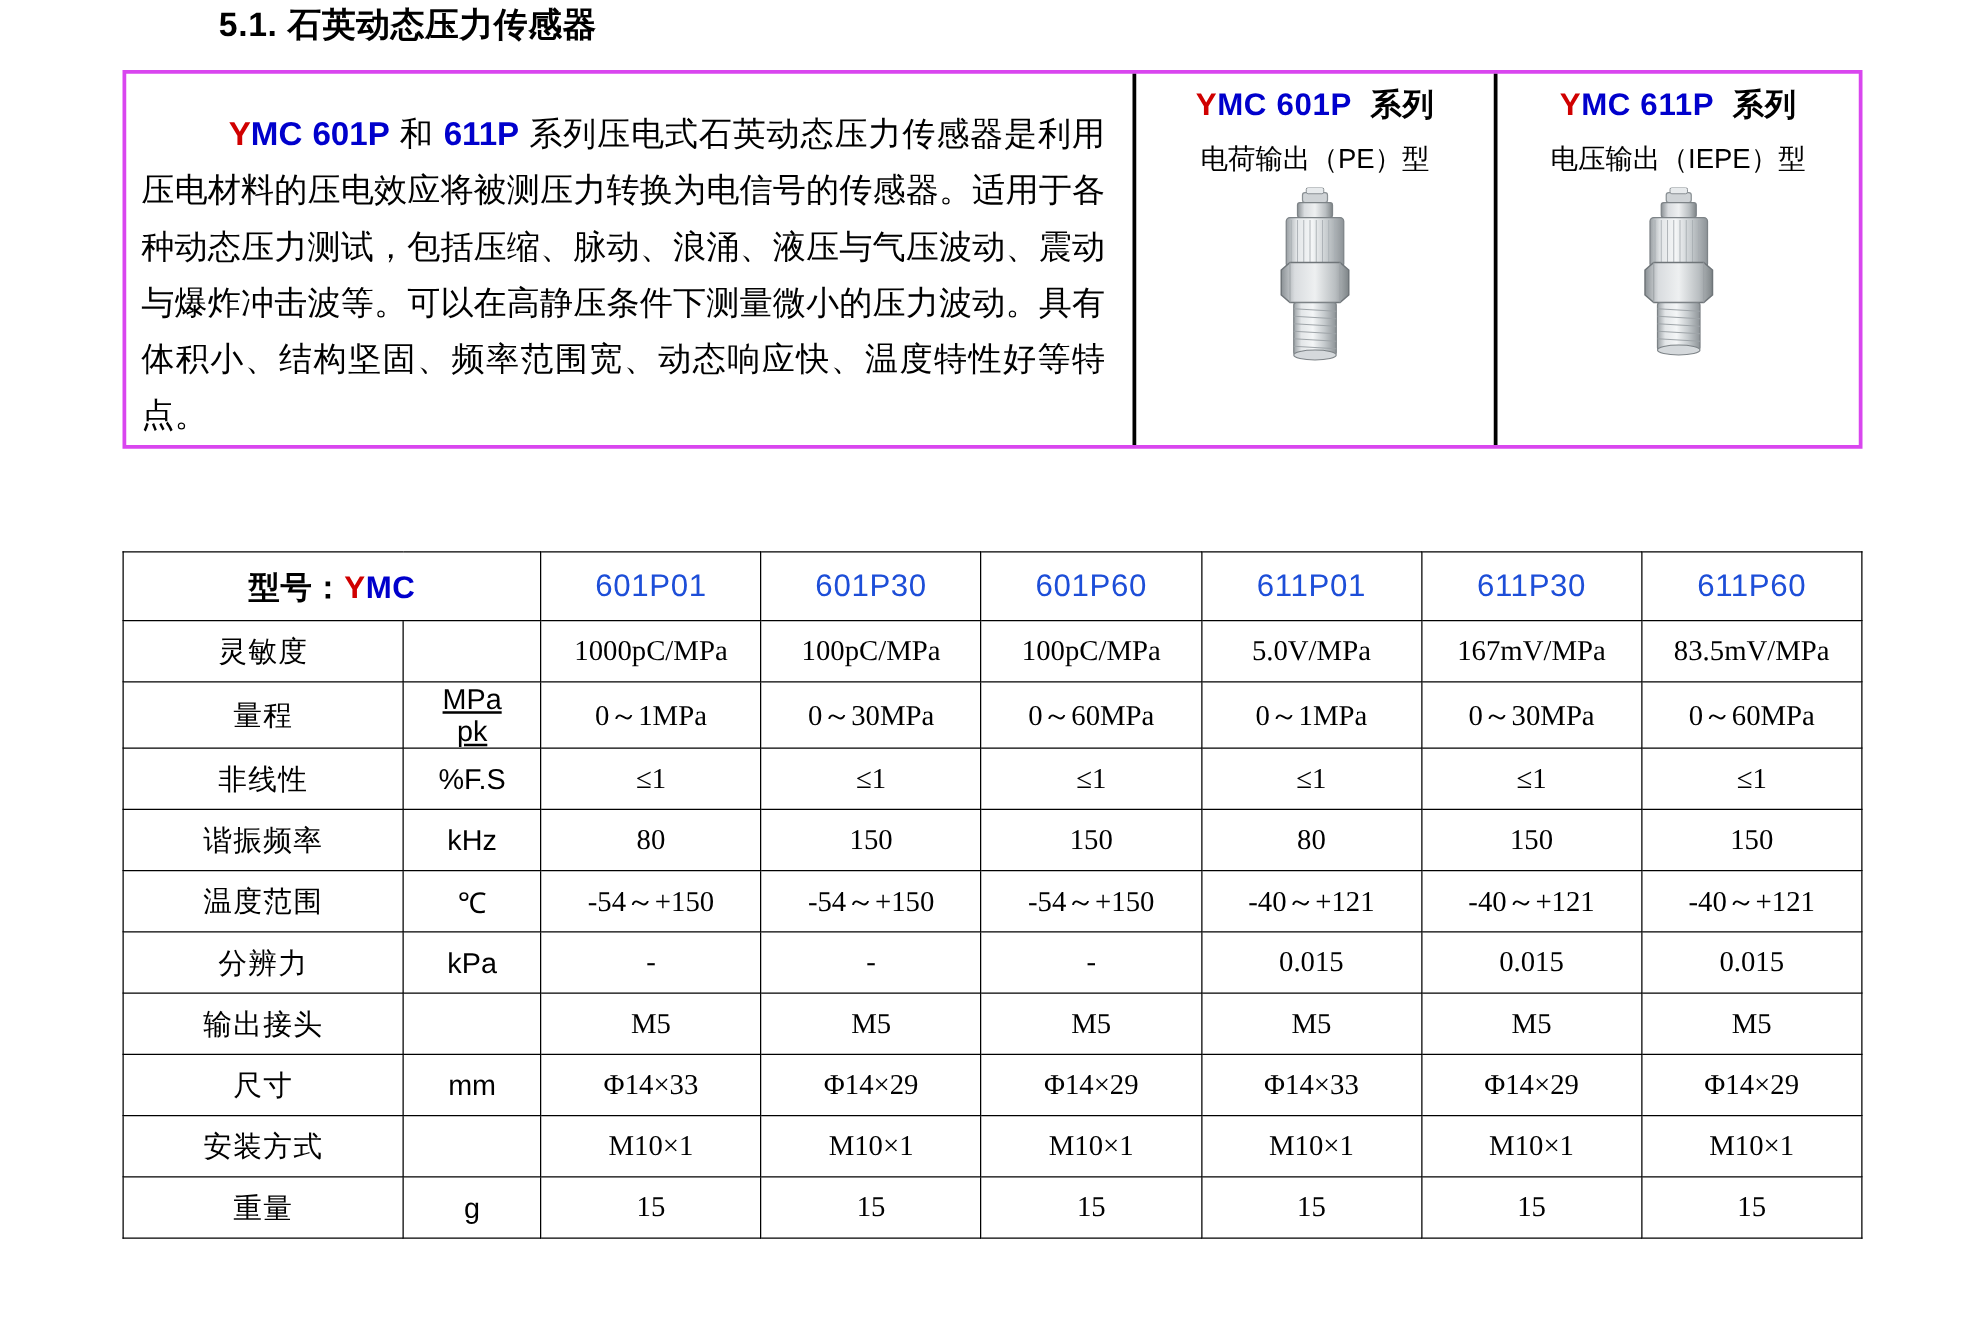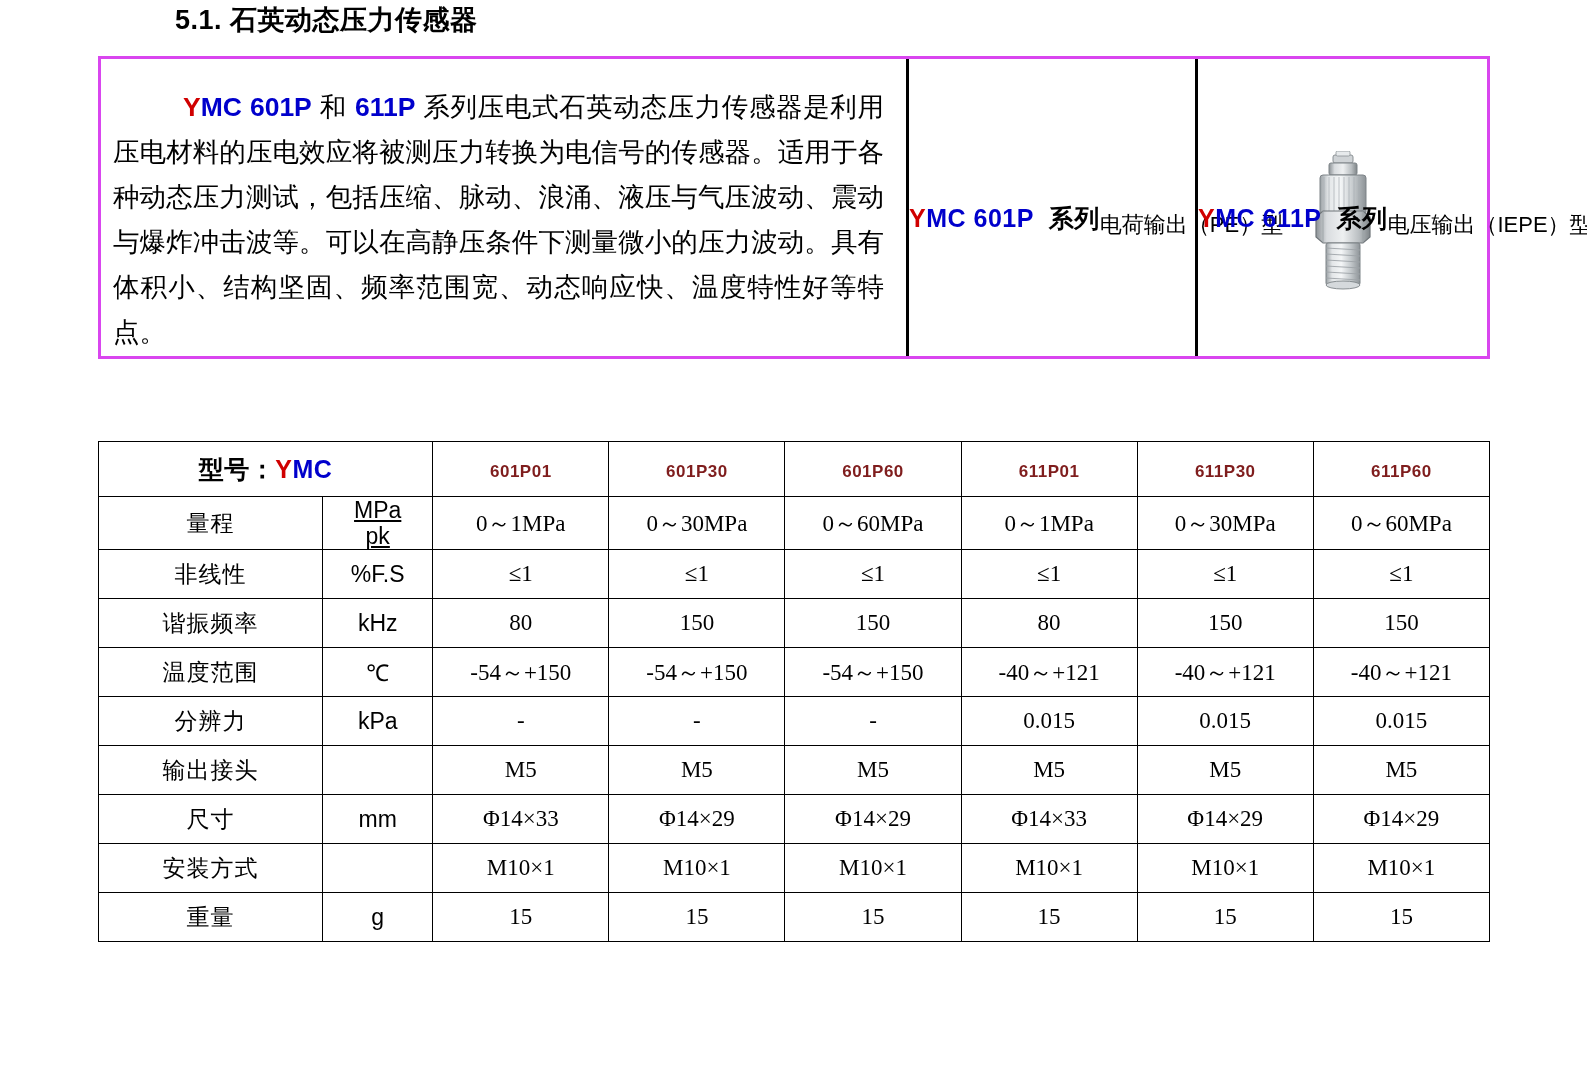--- a/index.html
+++ b/index.html
@@ -65,23 +65,23 @@
   .brand-y { color: #d00000; font-weight: bold; }
   .brand-mc { color: #0000cc; font-weight: bold; }
   .model-blue { color: #0000cc; font-weight: bold; }
   .intro-head-seg { font-size: 26.5px; }
 
   .sensor-cell {
     width: 289px;
     box-sizing: border-box;
     border-right: 3px solid #000;
     display: flex;
-    flex-direction: row;
+    flex-direction: column;
     align-items: center;
-    padding-top: 22px;
+    padding-top: 8px;
   }
   .sensor-cell.last { border-right: none; }
   .sensor-title {
     font-size: 25px;
     font-weight: bold;
     white-space: nowrap;
     letter-spacing: 0.5px;
   }
   .sensor-title .y { color: #d00000; }
   .sensor-title .mc { color: #0000cc; }
@@ -124,23 +124,23 @@
   .col-label { width: 224px; }
   .col-unit  { width: 110px; }
   .col-data  { width: 176px; }
 
   .hdr-model {
     font-size: 25px;
     font-weight: bold;
     letter-spacing: 0.5px;
   }
   .hdr-code {
-    font-size: 17px;
-    font-weight: bold;
-    color: #7f1d1d;
+    font-size: 25px;
+    font-weight: normal;
+    color: #1d4ed8;
     letter-spacing: 0.5px;
   }
   .row-label {
     font-size: 25px;
     text-align: left;
     padding-left: 14px;
     letter-spacing: 1px;
   }
   .row-unit {
     font-size: 23px;
@@ -305,20 +305,30 @@
             <span class="hdr-model">型号：</span><span class="hdr-model y" style="color:#d00000">Y</span><span class="hdr-model" style="color:#0000cc">MC</span>
           </td>
           <td><span class="hdr-code">601P01</span></td>
           <td><span class="hdr-code">601P30</span></td>
           <td><span class="hdr-code">601P60</span></td>
           <td><span class="hdr-code">611P01</span></td>
           <td><span class="hdr-code">611P30</span></td>
           <td><span class="hdr-code">611P60</span></td>
         </tr>
 
+        <tr>
+          <td class="row-label">灵敏度</td>
+          <td class="row-unit"></td>
+          <td class="cell-val">1000pC/MPa</td>
+          <td class="cell-val">100pC/MPa</td>
+          <td class="cell-val">100pC/MPa</td>
+          <td class="cell-val">5.0V/MPa</td>
+          <td class="cell-val">167mV/MPa</td>
+          <td class="cell-val">83.5mV/MPa</td>
+        </tr>
 
         <tr class="tall-row">
           <td class="row-label">量程</td>
           <td class="row-unit unit-two-line">
             <div>MPa</div>
             <div>pk</div>
           </td>
           <td class="cell-val">0～1MPa</td>
           <td class="cell-val">0～30MPa</td>
           <td class="cell-val">0～60MPa</td>

